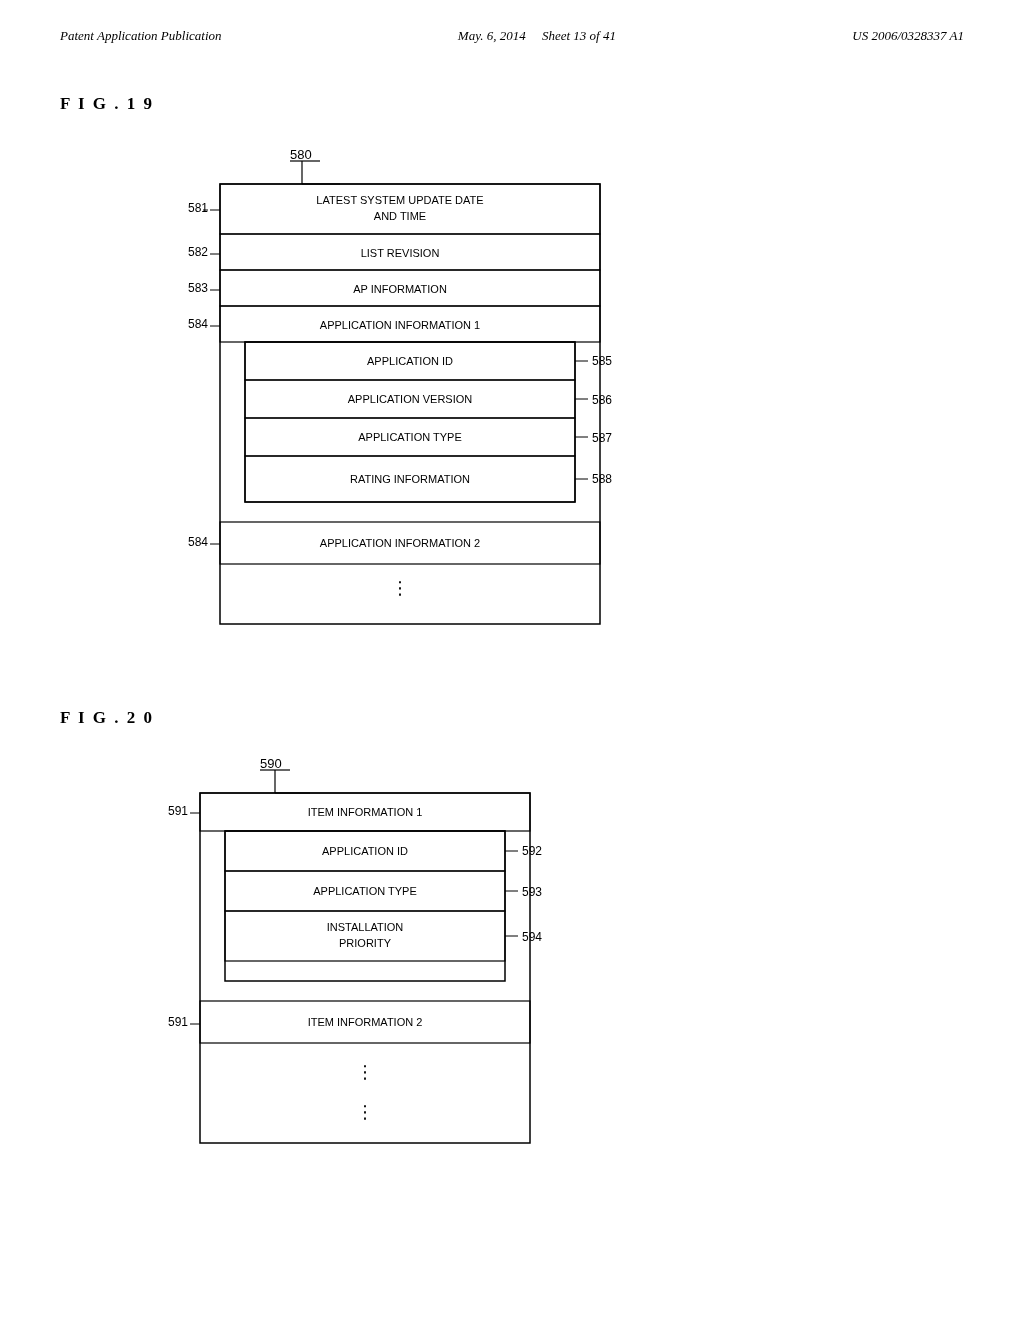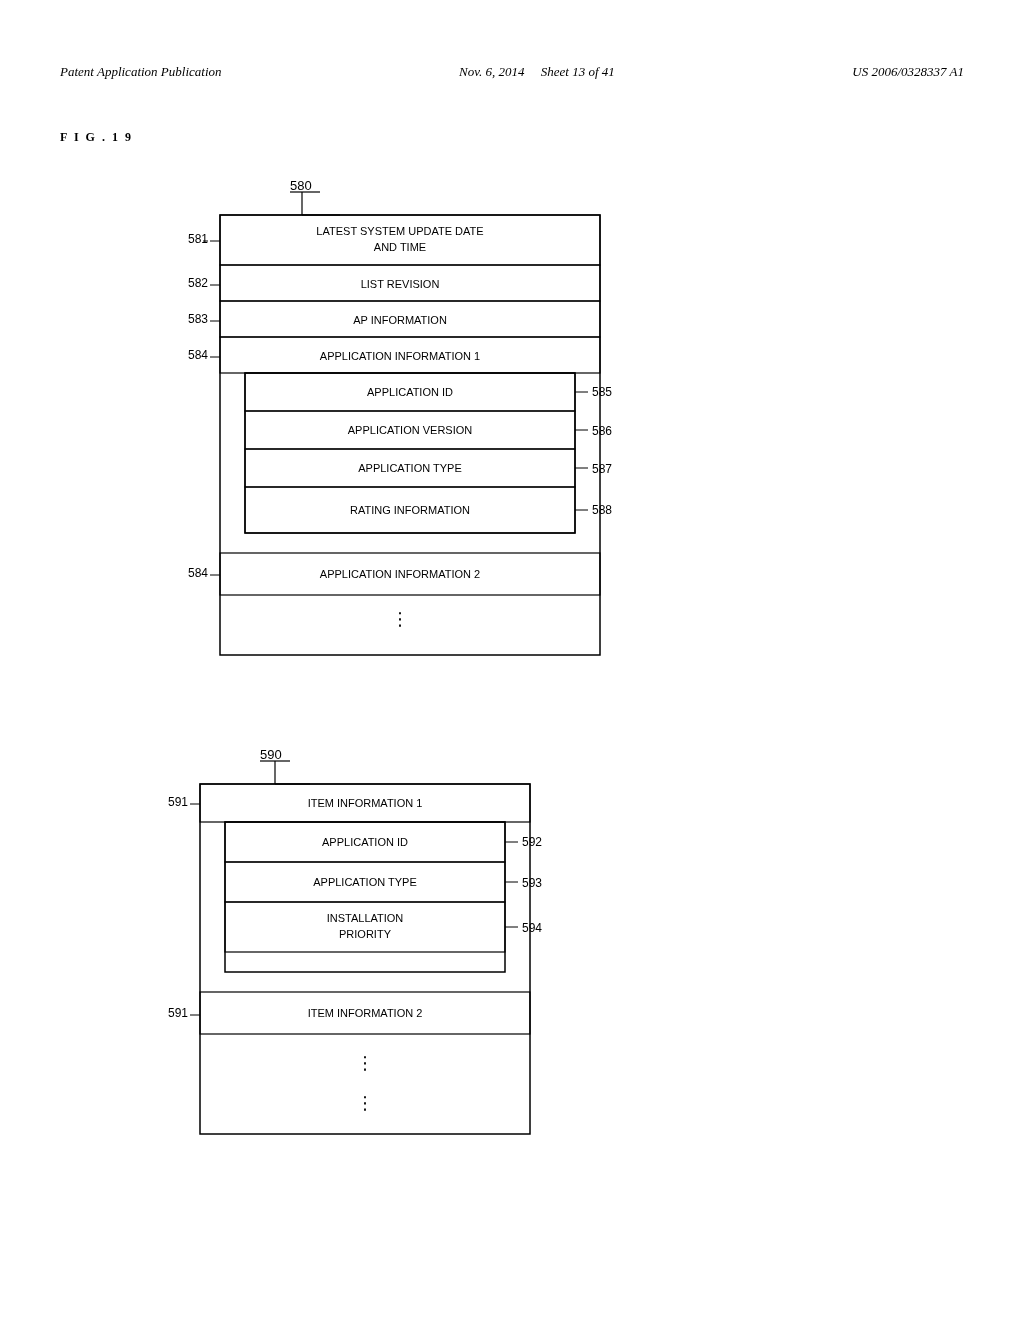--- a/index.html
+++ b/index.html
@@ -13,49 +13,48 @@
     }
 
     
     .page-header {
       display: flex;
       justify-content: space-between;
       align-items: baseline;
       padding: 28px 60px 0 60px;
       font-size: 13px;
       font-style: italic;
-      margin-top: 36px;
     }
 
     
     .page-content {
       padding: 20px 60px;
     }
 
     
     .figure-label {
-      font-size: 12px;
+      font-size: 17px;
       font-weight: bold;
       font-style: normal;
       letter-spacing: 2px;
       margin-bottom: 20px;
       margin-top: 30px;
     }
 
     .fig-section {
       margin-bottom: 50px;
     }
   </style>
 </head>
 <body>
 
 <div class="page-header">
   <span>Patent Application Publication</span>
   <span>
-    <span>Nov. 6, 2014</span>&nbsp;&nbsp;&nbsp;&nbsp;
+    <span>May. 6, 2014</span>&nbsp;&nbsp;&nbsp;&nbsp;
     <span>Sheet 13 of 41</span>
   </span>
   <span>US 2006/0328337 A1</span>
 </div>
 
 <div class="page-content">
 
   <div class="fig-section">
     <div class="figure-label">F I G .  1 9</div>
 
@@ -124,20 +123,21 @@
       <rect x="160" y="388" width="380" height="42" fill="none" stroke="#000" stroke-width="1.2"></rect>
       <text x="340" y="413" font-family="Arial" font-size="11" text-anchor="middle">APPLICATION INFORMATION 2</text>
       <text x="128" y="412" font-family="Arial" font-size="12">584</text>
       <line x1="150" y1="410" x2="160" y2="410" stroke="#000" stroke-width="1"></line>
 
       <text x="340" y="460" font-family="Arial" font-size="18" text-anchor="middle">⋮</text>
     </svg>
   </div>
 
   <div class="fig-section">
+    <div class="figure-label">F I G .  2 0</div>
 
     
     <svg width="650" height="420">
 
       <text x="200" y="20" font-family="Arial" font-size="13">590</text>
       <line x1="200" y1="22" x2="230" y2="22" stroke="#000" stroke-width="1.2"></line>
       <line x1="215" y1="22" x2="215" y2="45" stroke="#000" stroke-width="1.2"></line>
       <line x1="215" y1="45" x2="250" y2="45" stroke="#000" stroke-width="1.2"></line>
 
       <rect x="140" y="45" width="330" height="350" fill="none" stroke="#000" stroke-width="1.5"></rect>

